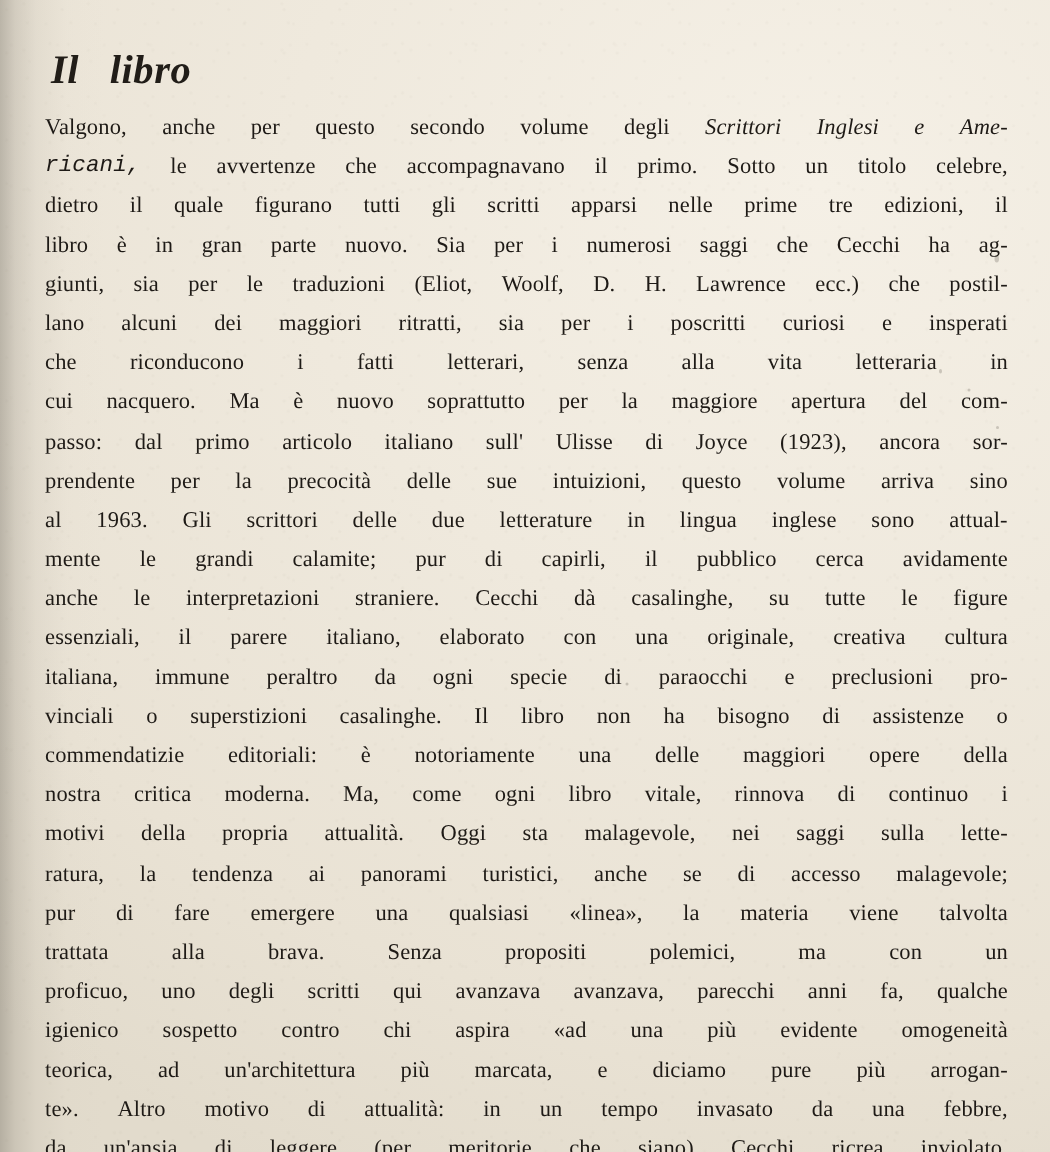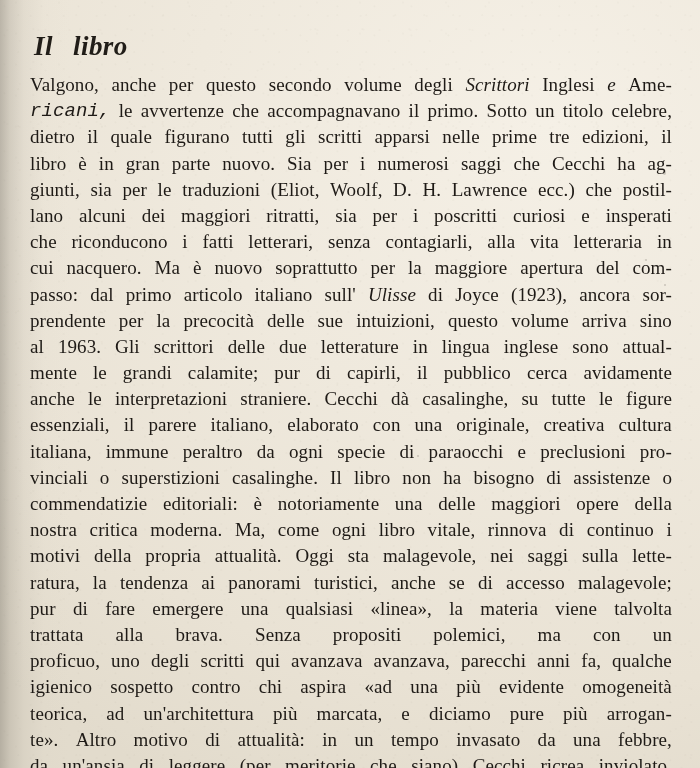--- a/index.html
+++ b/index.html
@@ -82,21 +82,21 @@
     position: absolute;
     left: 30px;
     top: 72px;
     width: 642px;
   }
 
   .line {
     display: block;
     height: 26.2px;
     line-height: 26.2px;
-    font-size: 19px;
+    font-size: 15px;
     color: #1e1a16;
     white-space: nowrap;
     letter-spacing: 0.1px;
   }
 
   
   .line.just {
     display: flex;
     justify-content: space-between;
     white-space: nowrap;
@@ -120,23 +120,23 @@
   <div class="body-block">
       <div class="line just">
         <span>Valgono,</span>
         <span>anche</span>
         <span>per</span>
         <span>questo</span>
         <span>secondo</span>
         <span>volume</span>
         <span>degli</span>
         <span style="font-style: italic;">Scrittori</span>
-        <span style="">Inglesi</span>
+        <span style="font-style: italic;">Inglesi</span>
         <span style="font-style: italic;">e</span>
-        <span style="">Ame-</span>
+        <span style="font-style: italic;">Ame-</span>
       </div>
       <div class="line just">
         <span style="font-style: italic; font-family: Liberation Mono, monospace;">ricani,</span>
         <span>le</span>
         <span>avvertenze</span>
         <span>che</span>
         <span>accompagnavano</span>
         <span>il</span>
         <span>primo.</span>
         <span>Sotto</span>
@@ -205,21 +205,20 @@
         <span>e</span>
         <span>insperati</span>
       </div>
       <div class="line just">
         <span>che</span>
         <span>riconducono</span>
         <span>i</span>
         <span>fatti</span>
         <span>letterari,</span>
         <span>senza</span>
-        <span>contagiarli,</span>
         <span>alla</span>
         <span>vita</span>
         <span>letteraria</span>
         <span>in</span>
       </div>
       <div class="line just">
         <span>cui</span>
         <span>nacquero.</span>
         <span>Ma</span>
         <span>è</span>
@@ -232,21 +231,21 @@
         <span>del</span>
         <span>com-</span>
       </div>
       <div class="line just">
         <span>passo:</span>
         <span>dal</span>
         <span>primo</span>
         <span>articolo</span>
         <span>italiano</span>
         <span>sull'</span>
-        <span style="font-style: italic;">Ulisse</span>
+        <span style="">Ulisse</span>
         <span>di</span>
         <span>Joyce</span>
         <span>(1923),</span>
         <span>ancora</span>
         <span>sor-</span>
       </div>
       <div class="line just">
         <span>prendente</span>
         <span>per</span>
         <span>la</span>

